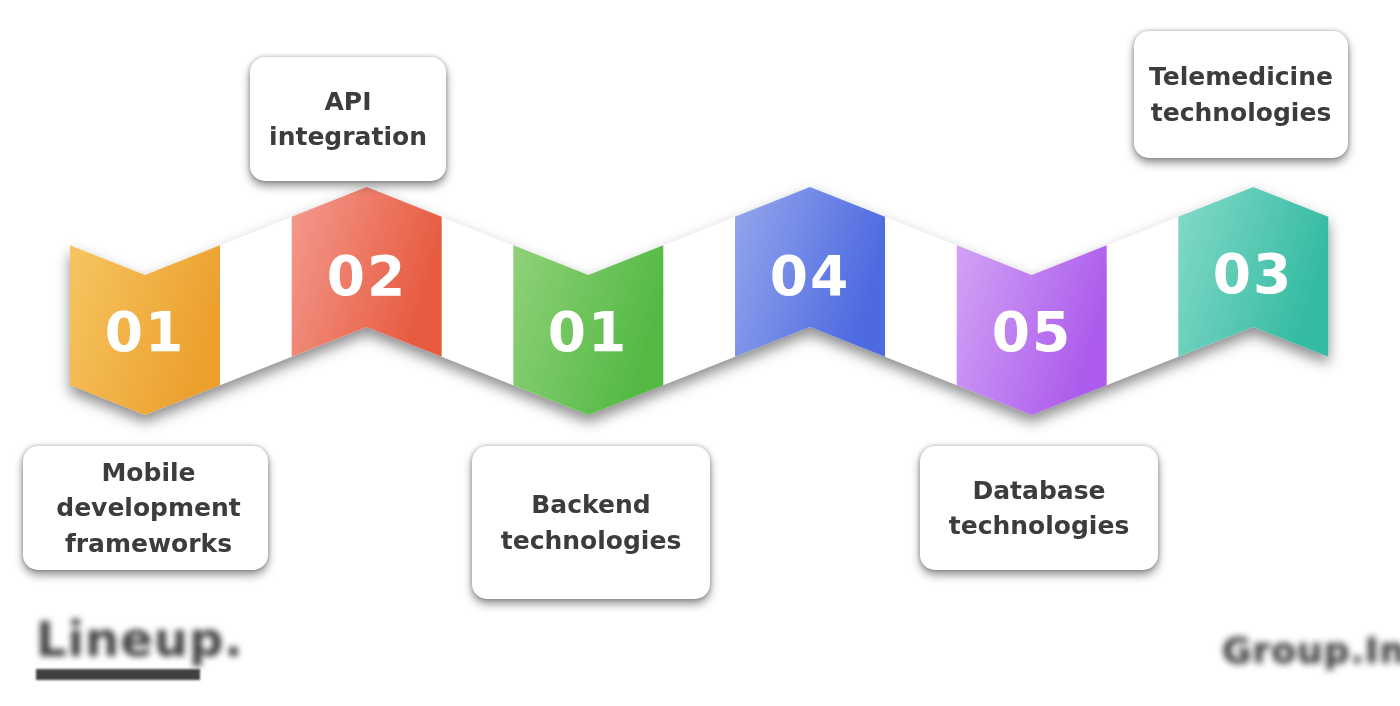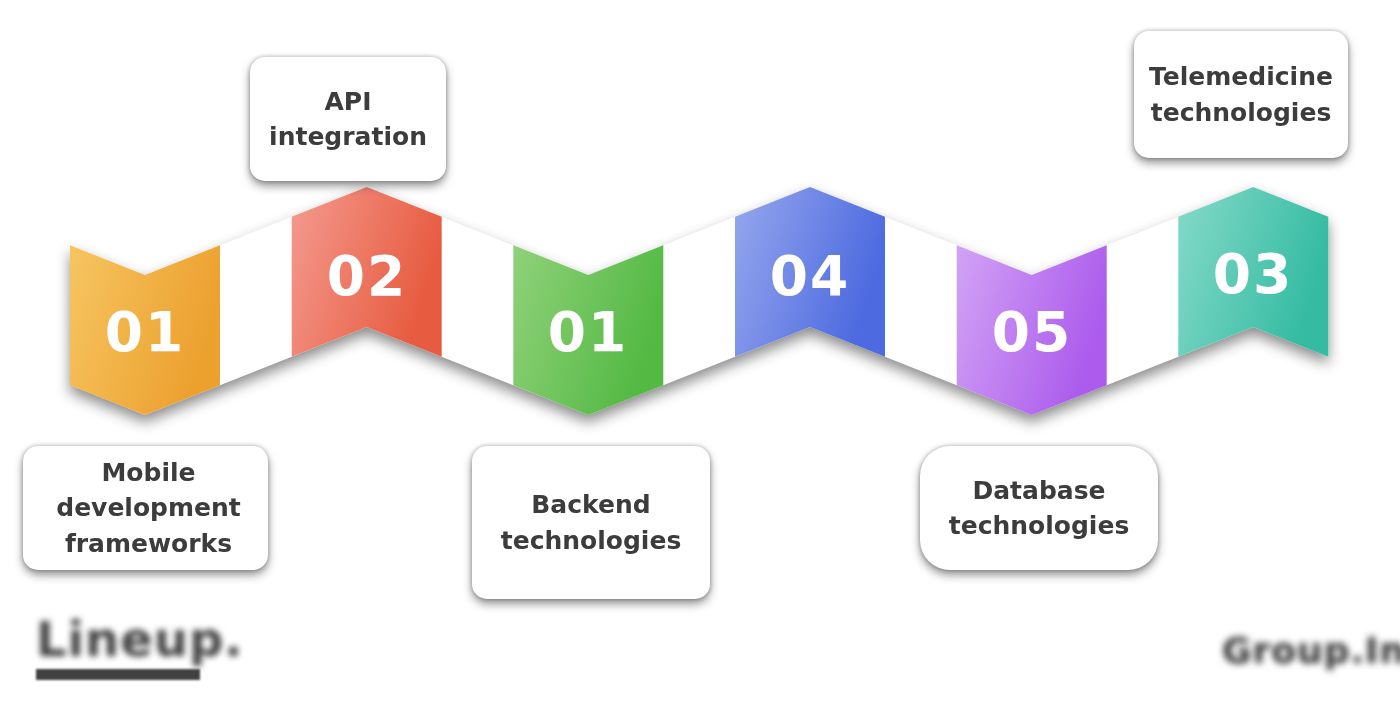--- a/index.html
+++ b/index.html
@@ -109,21 +109,21 @@
   <div class="step-number" style="left:145px;  top:332px;">01</div>
   <div class="step-number" style="left:367px;  top:276px;">02</div>
   <div class="step-number" style="left:588px;  top:332px;">01</div>
   <div class="step-number" style="left:810px;  top:276px;">04</div>
   <div class="step-number" style="left:1032px; top:332px;text-align:center;">05</div>
   <div class="step-number" style="left:1253px; top:274px;">03</div>
 
   <div class="card" style="left:23px;   top:446px; width:245px; height:124px;padding-left:24px;">Mobile development frameworks</div>
   <div class="card" style="left:250px;  top:33px;  width:196px; height:124px;margin-top:24px;">API integration</div>
   <div class="card" style="left:472px;  top:446px; width:238px; height:153px;">Backend technologies</div>
-  <div class="card" style="left:920px;  top:446px; width:238px; height:124px;border-radius:30px;">Database technologies</div>
+  <div class="card" style="left:920px;  top:446px; width:238px; height:124px;">Database technologies</div>
   <div class="card" style="left:1134px; top:31px;  width:214px; height:127px;">Telemedicine technologies</div>
 
   <div class="brand">
     <div class="brand-text">Lineup.</div>
     <div class="brand-bar"></div>
   </div>
   <div class="watermark">Group.In</div>
 
 </div>
 

